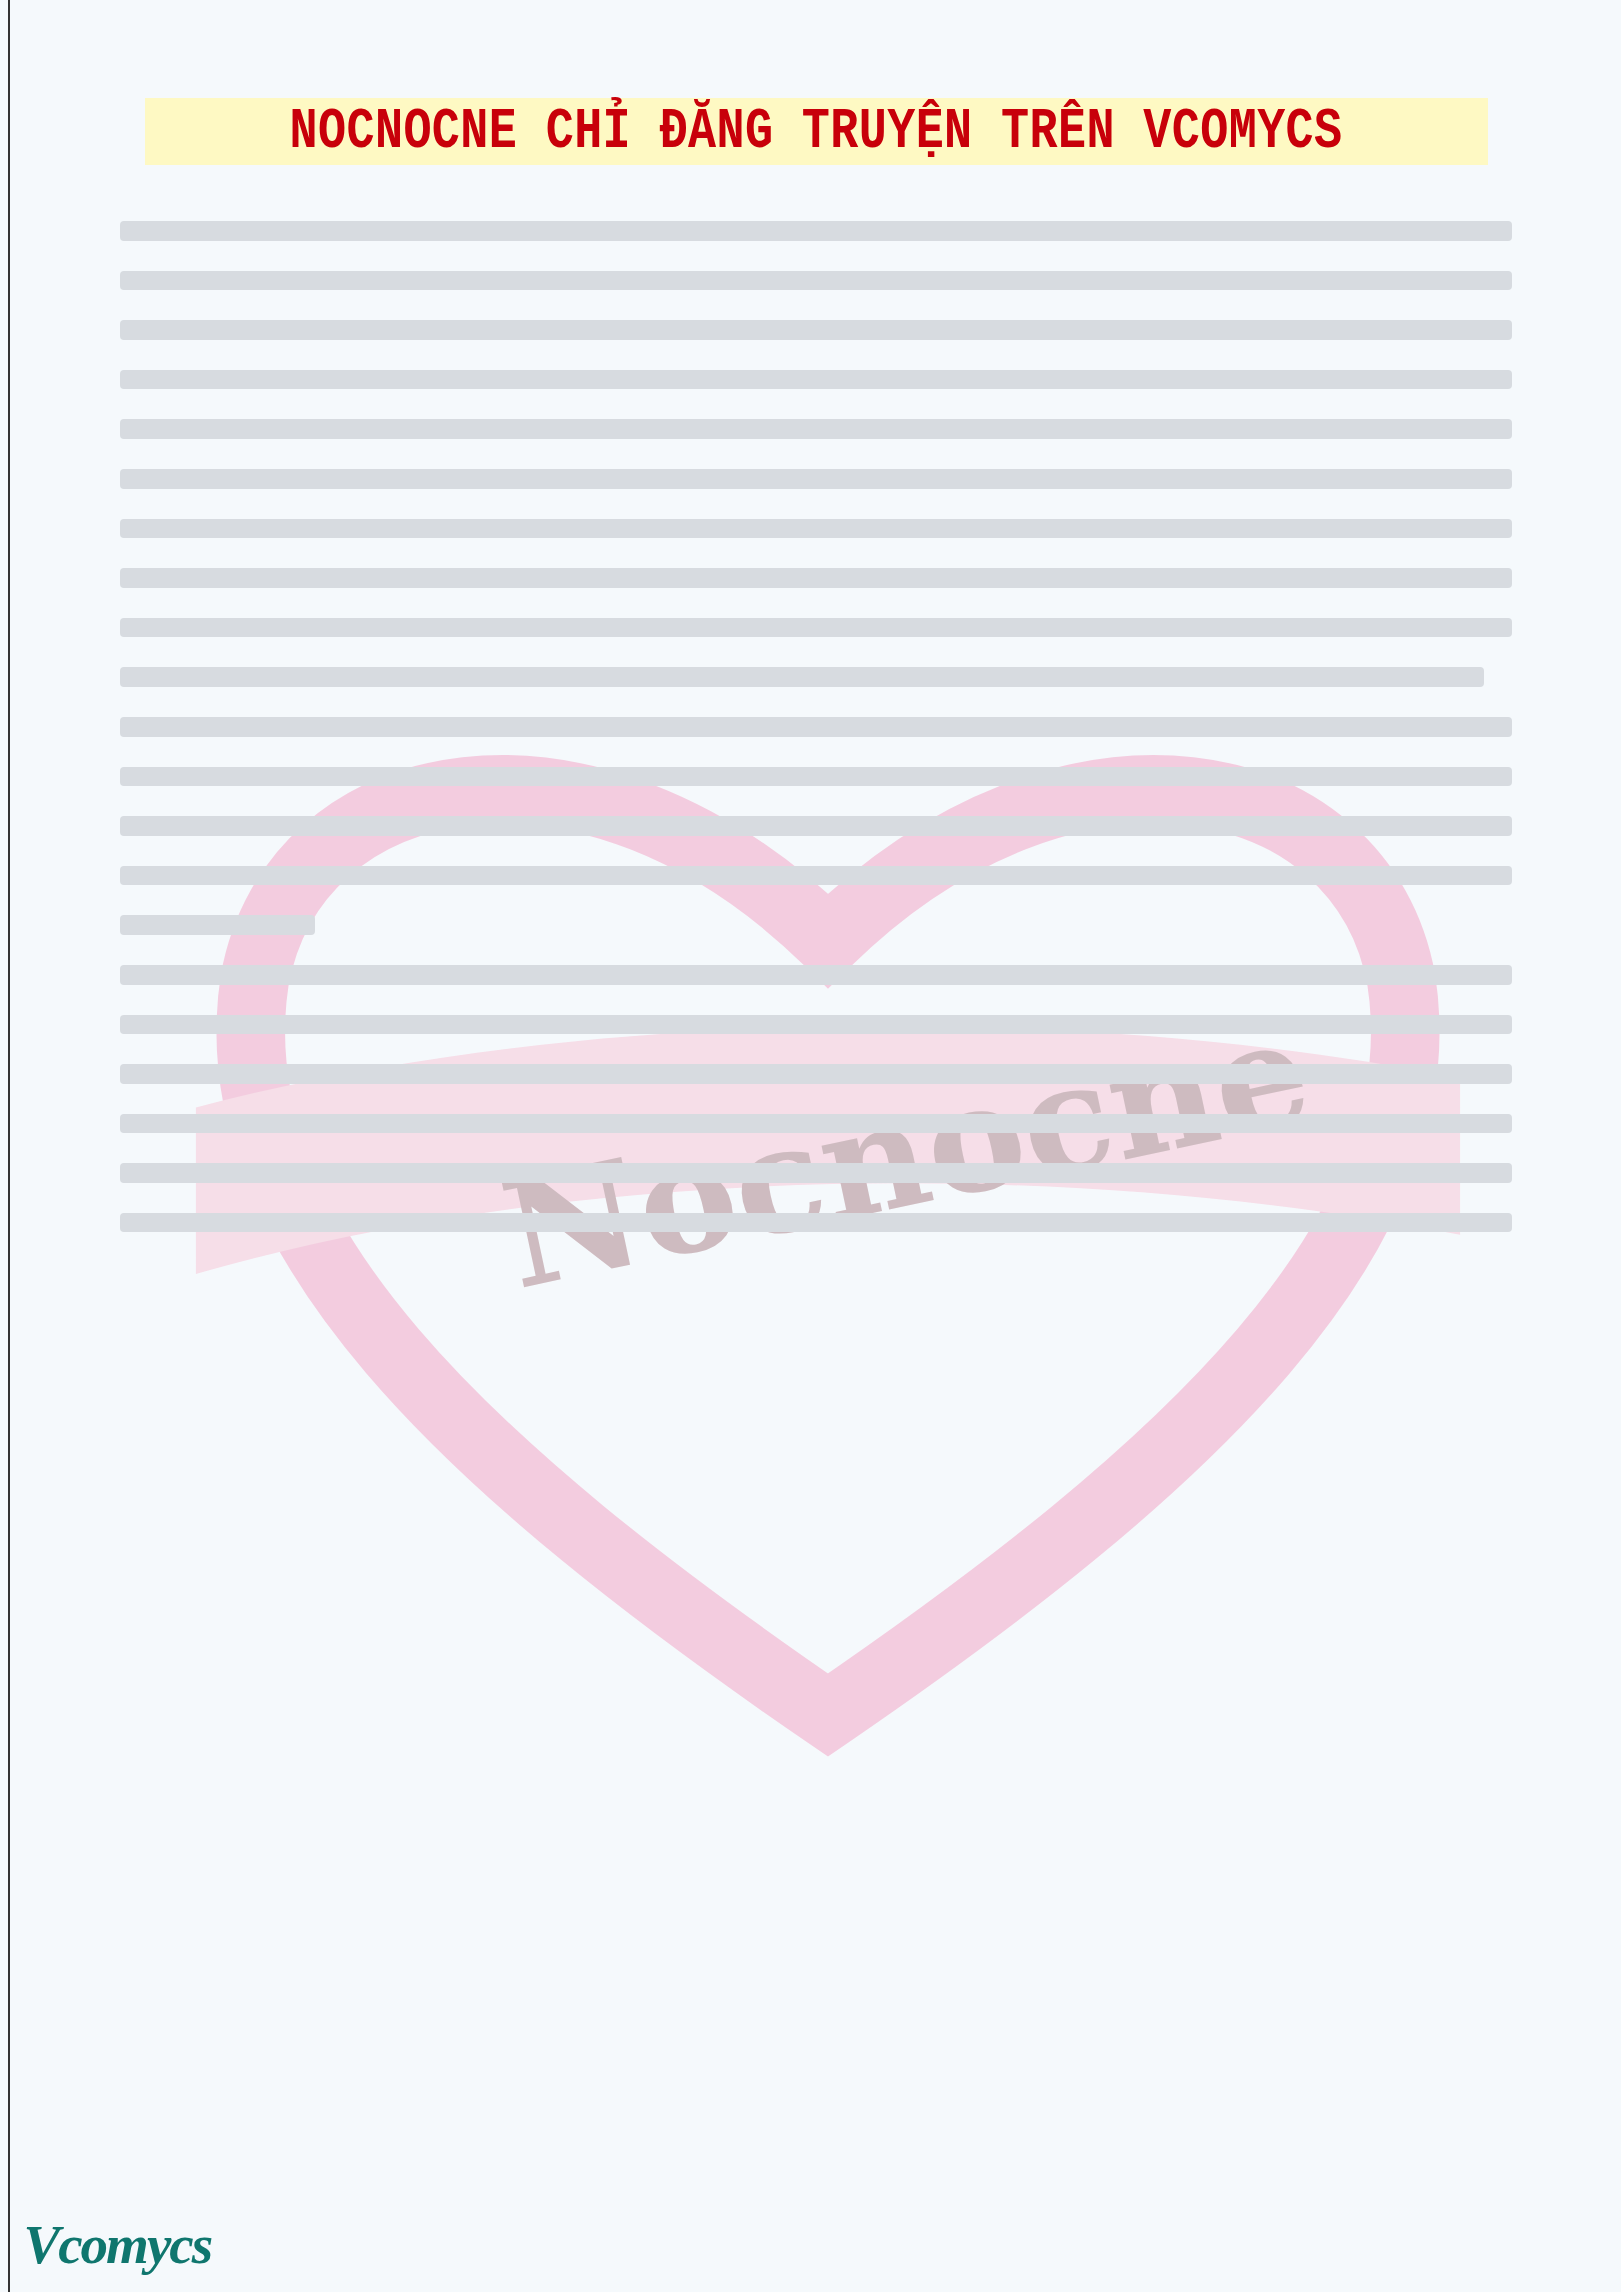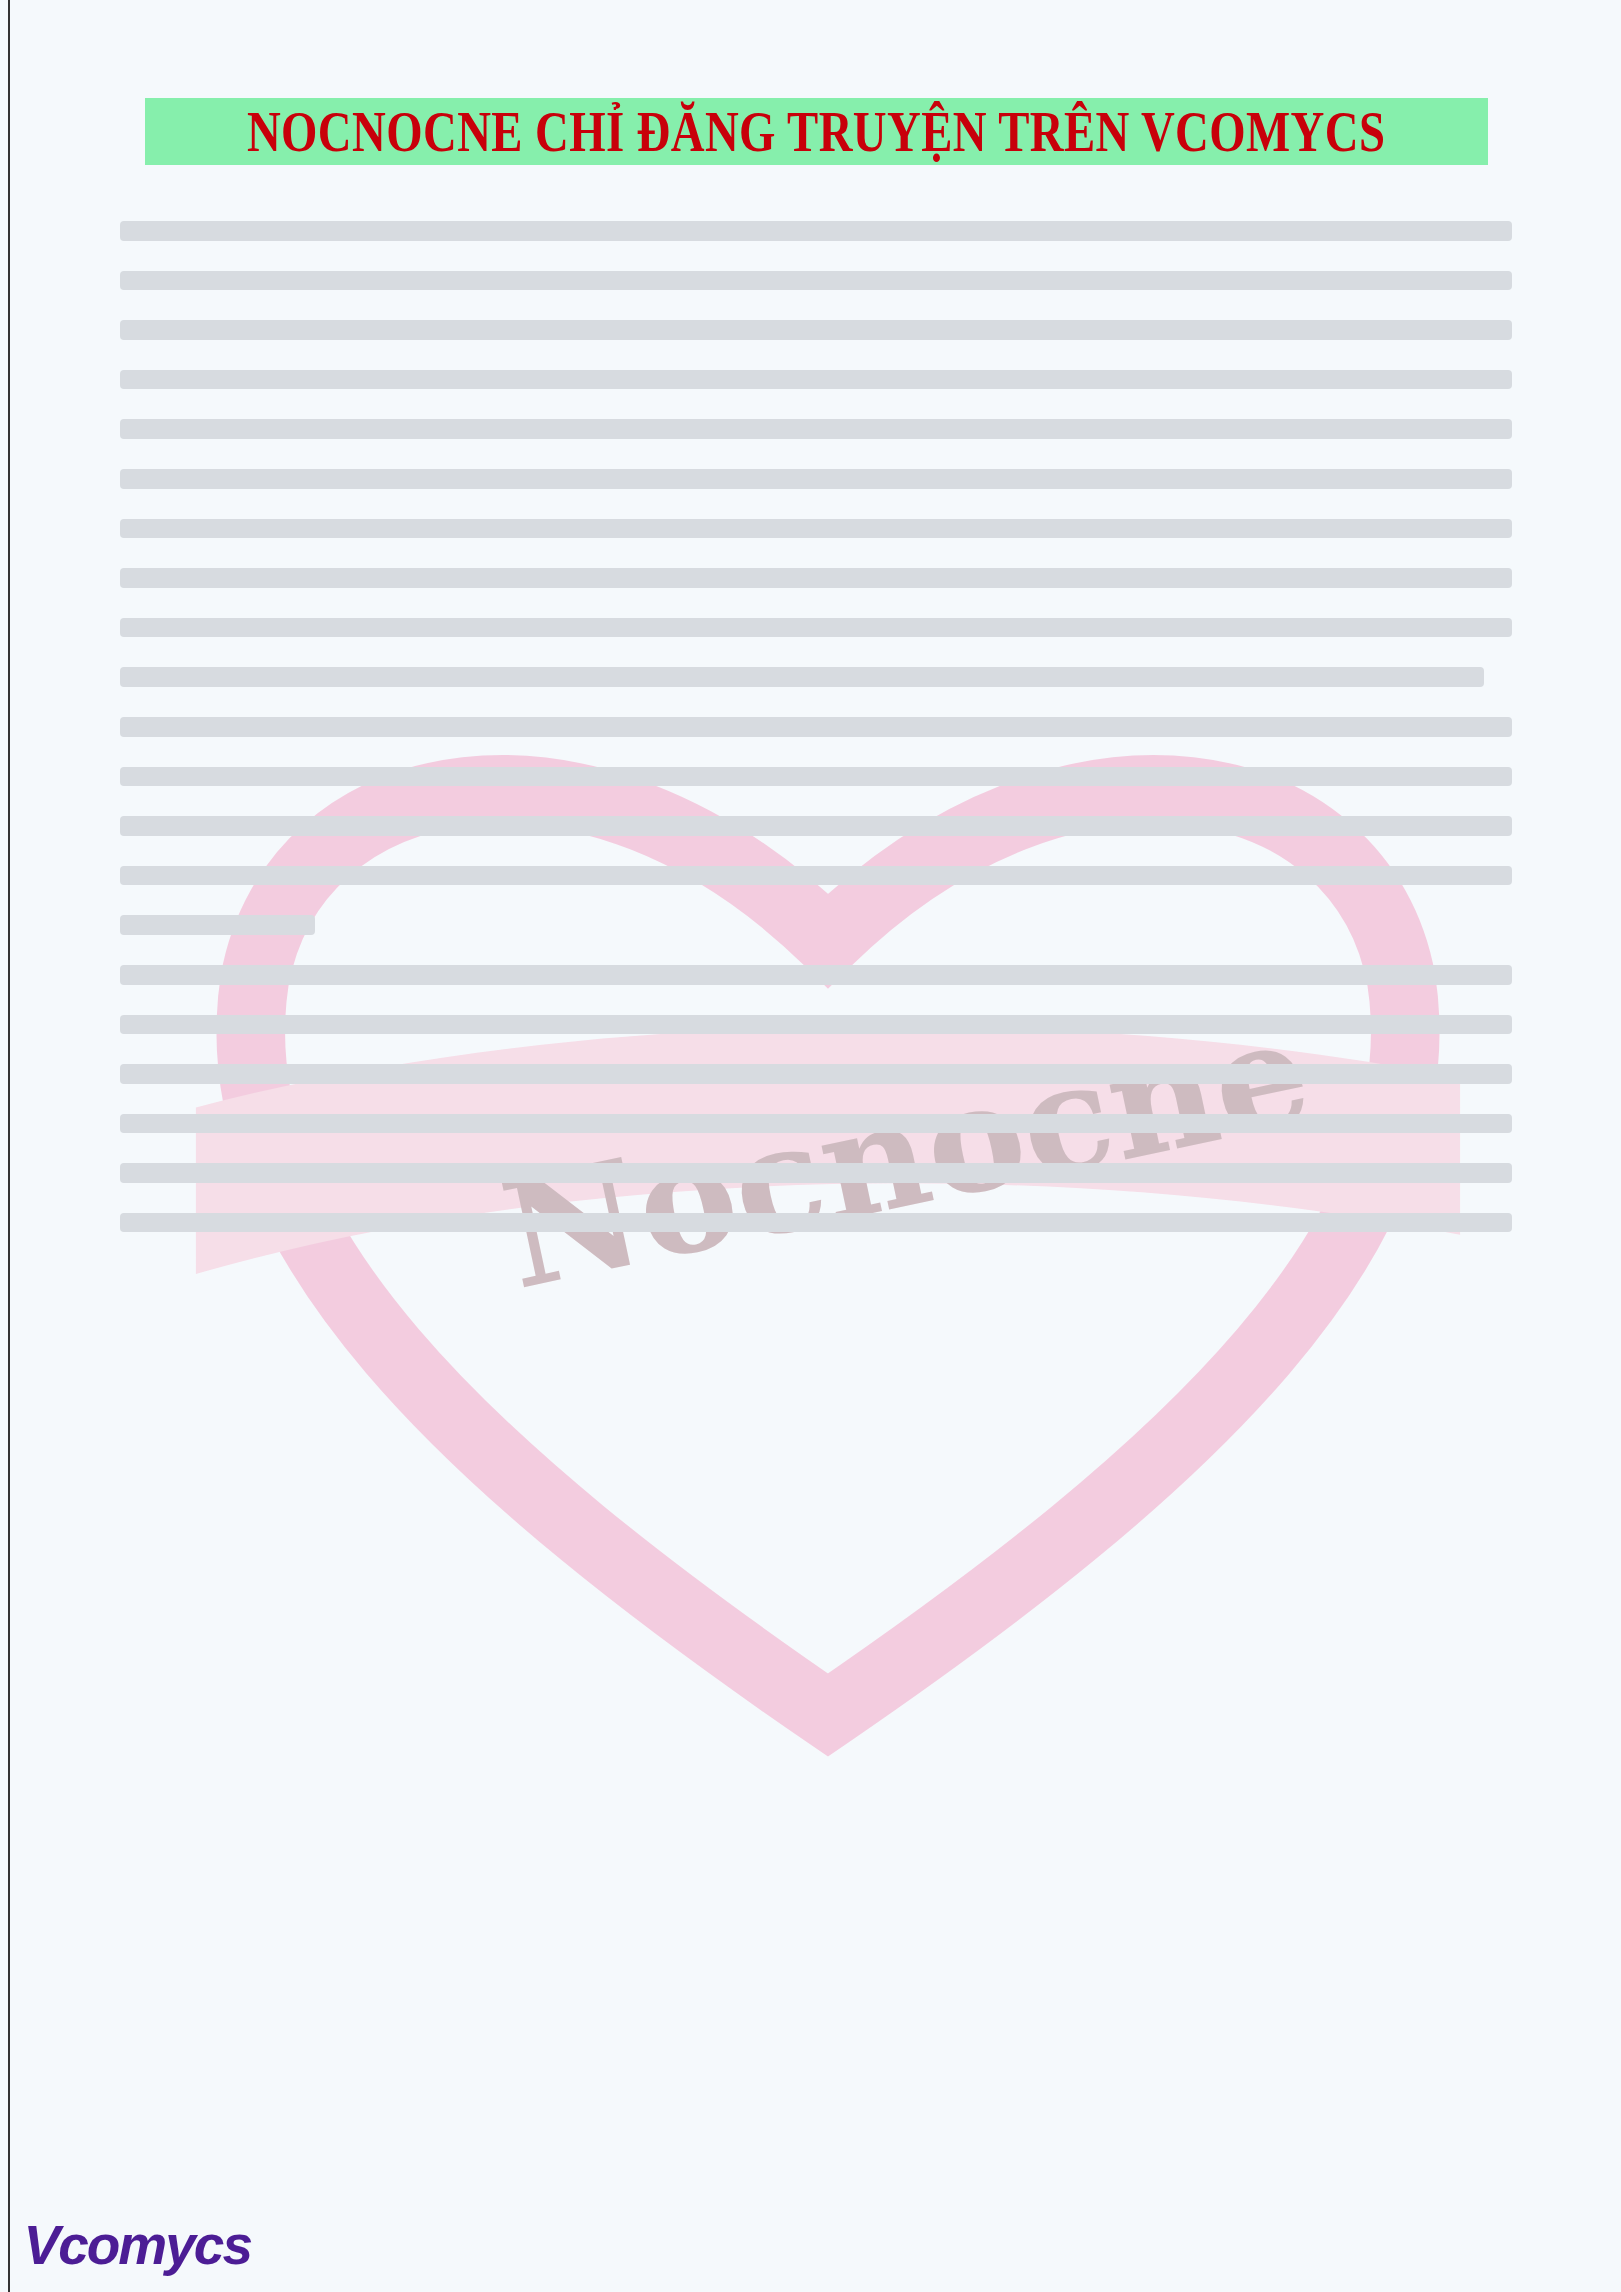--- a/index.html
+++ b/index.html
@@ -11,42 +11,42 @@
     .page-border {
       position: absolute; left: 7.8px; top: 0; bottom: 0; right: 0;
       border-left: 2px solid #333;
     }
     .watermark {
       position: absolute; left: 176px; top: 686px; width: 1304px; height: 1078px;
       opacity: 0.55; pointer-events: none;
     }
     .header-banner {
       position: absolute; left: 145px; top: 98px; width: 1343px; height: 67px;
-      background: #86efac; display: flex; align-items: center; justify-content: center;
+      background: #fef9c3; display: flex; align-items: center; justify-content: center; font-family: Liberation Mono, monospace;
     }
     .header-text {
       color: #c8000a; font-weight: bold; font-size: 57px; letter-spacing: 0.5px;
       transform: scaleX(0.82); white-space: nowrap;
     }
     .content {
       position: absolute; left: 120px; top: 191px; width: 1392px;
       color: #111; font-weight: bold; font-size: 45px; line-height: 80px;
     }
     .para { margin: 0 0 23.5px 0; }
     .placeholder-line {
       height: 19.6px; background: #d7dbe0; border-radius: 3.9px; margin: 30px 0;
     }
     .note {
       font-size: 29px; font-weight: normal; color: #667; font-style: italic;
       line-height: 39px; margin-bottom: 23.5px;
     }
     .logo {
       position: absolute; left: 23.5px; top: 2213px;
-      font-family: Liberation Sans, sans-serif; font-style: italic; font-weight: bold;
-      font-size: 55px; color: #4c1d95; letter-spacing: -2px; text-align: center;
+      font-family: Liberation Serif, serif; font-style: italic; font-weight: bold;
+      font-size: 55px; color: #0f766e; letter-spacing: -2px; text-align: center;
     }
   </style>
 </head>
 <body>
 
 <div class="page-border"></div>
 
 <svg class="watermark" viewBox="0 0 1330 1100">
   <path d="M665 1050 C 300 800, 40 560, 80 300 C 120 80, 420 20, 665 260 C 910 20, 1210 80, 1250 300 C 1290 560, 1030 800, 665 1050 Z" fill="none" stroke="#f2a9c8" stroke-width="70"></path>
   <path d="M20 430 C 400 330, 900 320, 1310 400 L 1310 560 C 900 480, 400 490, 20 600 Z" fill="#f7c8d8"></path>

